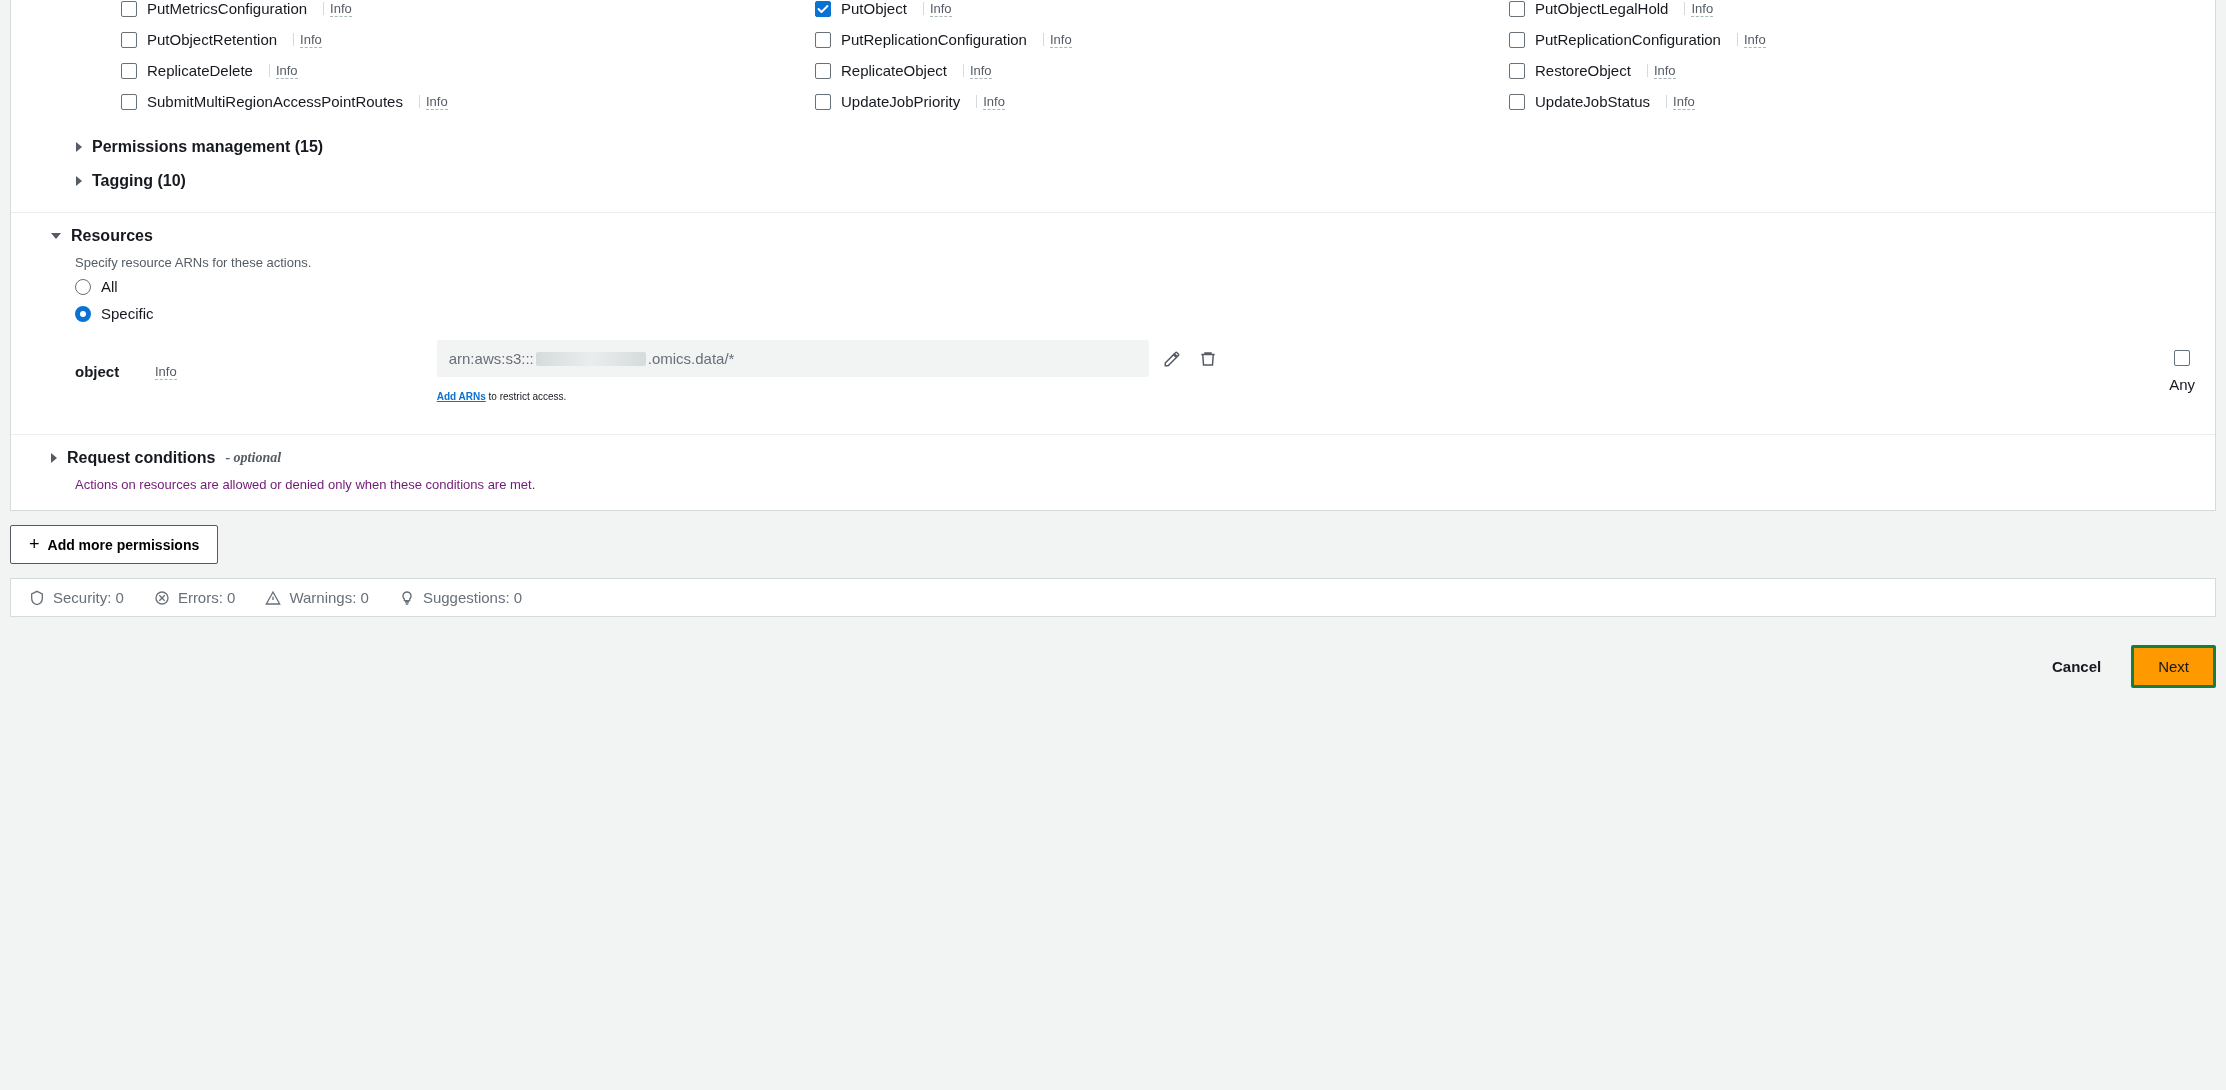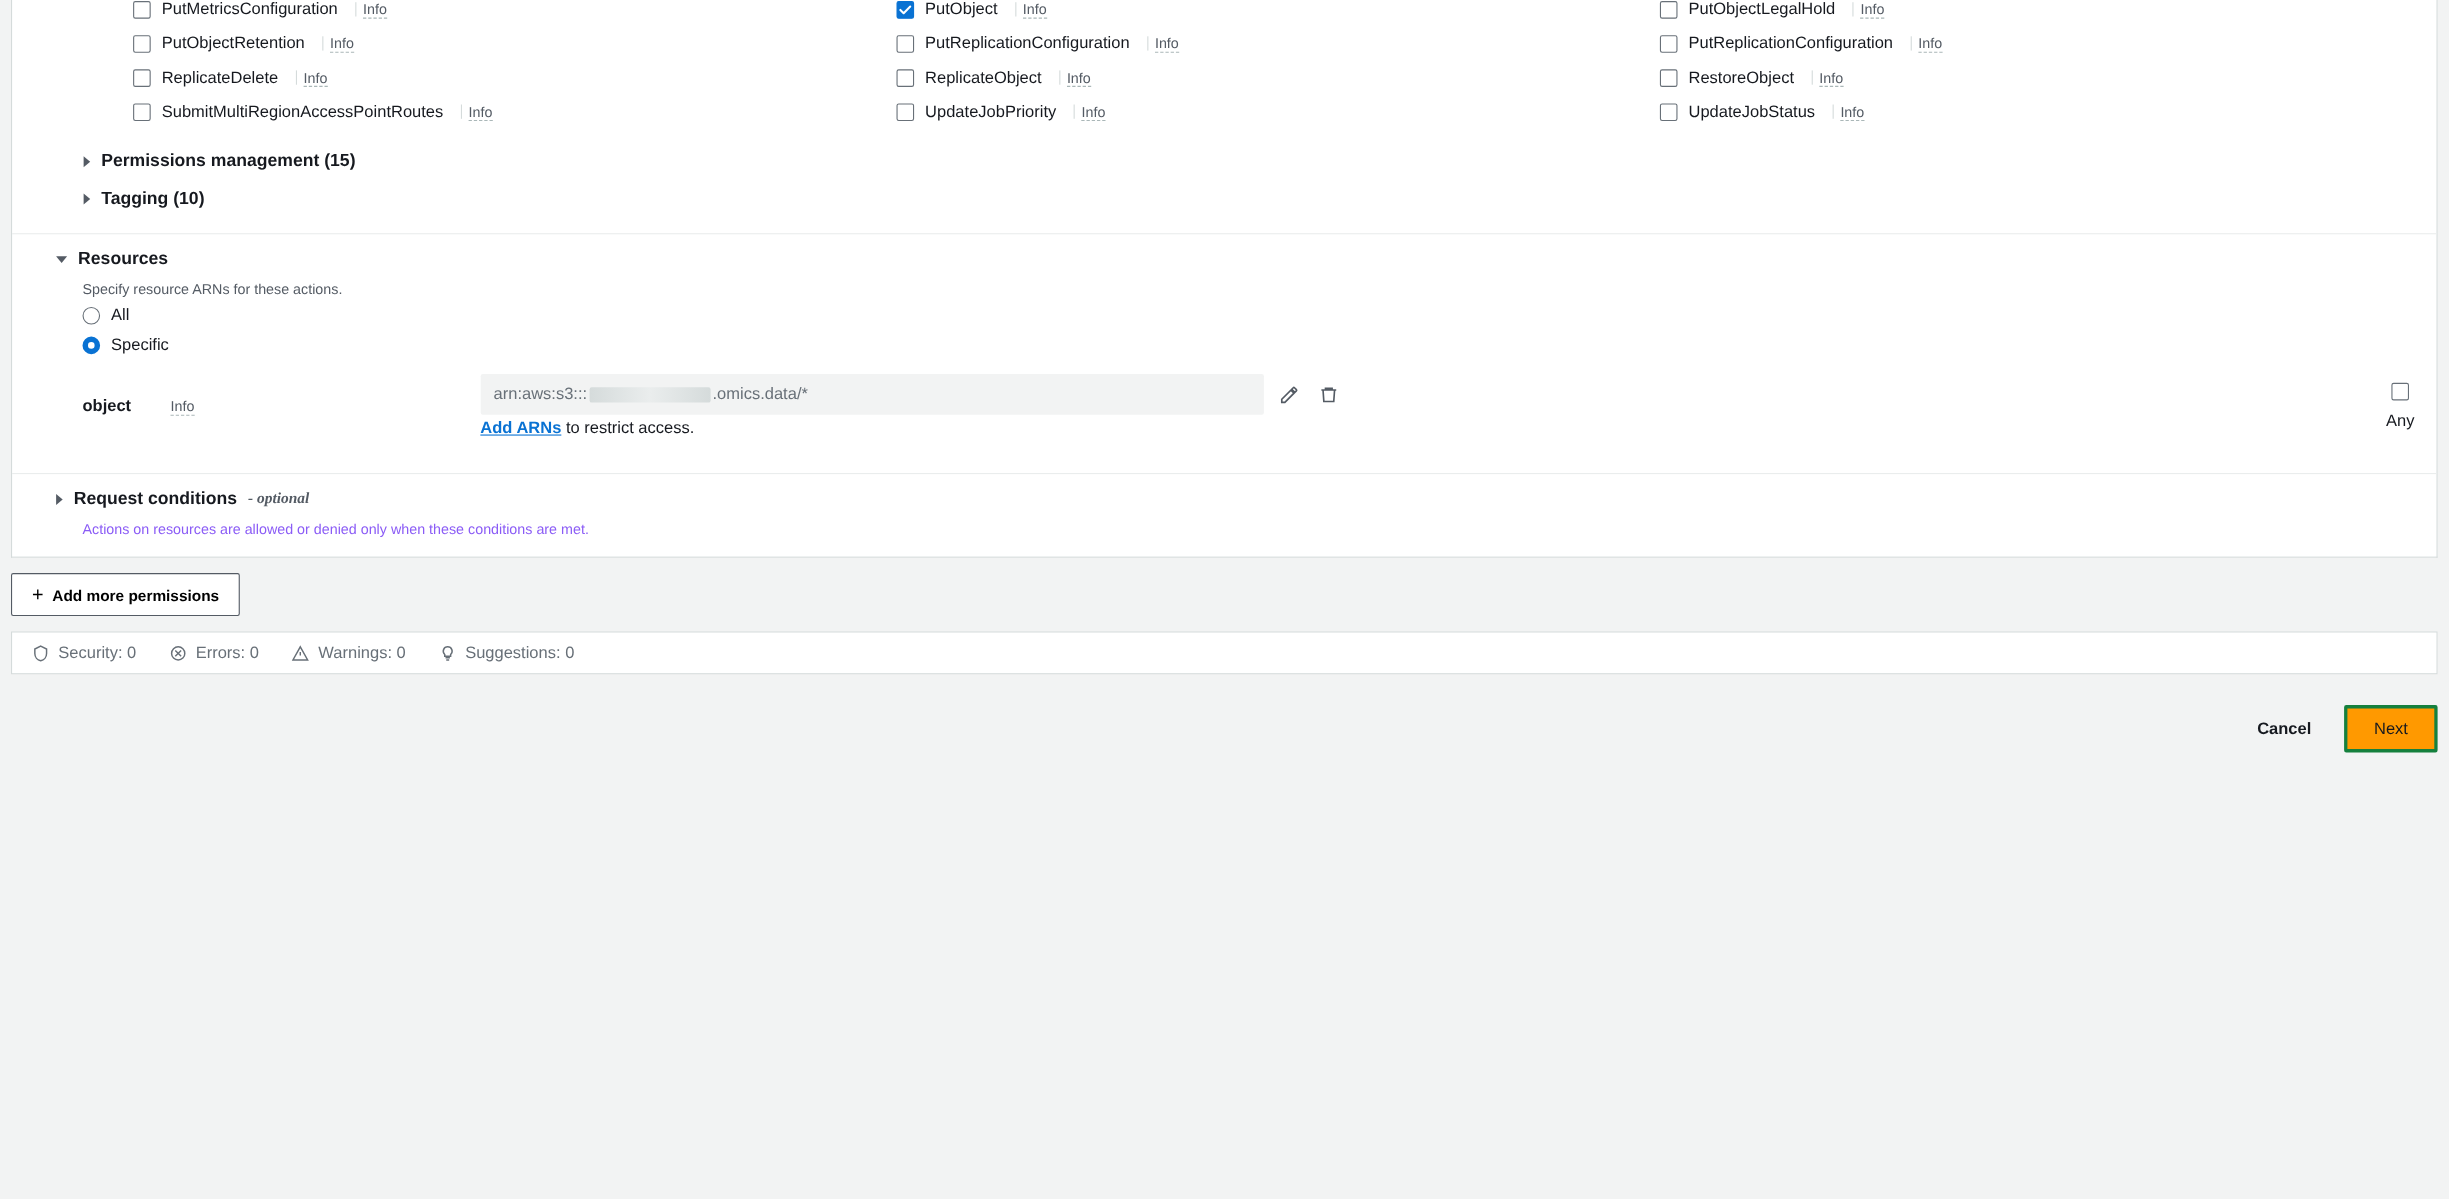--- a/index.html
+++ b/index.html
@@ -182,22 +182,22 @@
     gap: 18px;
     align-items: center;
     margin-left: 14px;
   }
   .icon-btn {
     cursor: pointer;
     color: #545b64;
     display: flex;
   }
   .add-arns {
-    margin-top: 4px;
-    font-size: 15px;
+    margin-top: 14px;
+    font-size: 10px;
   }
   .add-arns a {
     color: #0972d3;
     font-weight: 700;
     text-decoration: underline;
     cursor: pointer;
   }
   .any-col {
     display: flex;
     align-items: center;
@@ -211,21 +211,21 @@
   .cond-row {
     display: flex;
     align-items: center;
     gap: 10px;
     cursor: pointer;
   }
   .cond-title { font-weight: 700; font-size: 16px; }
   .cond-opt { font-style: italic; color: #545b64; font-weight: 700; font-family: Liberation Serif, serif; }
   .cond-sub {
     font-size: 13px;
-    color: #8b5cf6;
+    color: #701a75;
     margin-top: 10px;
     margin-left: 24px;
   }
   .btn {
     padding: 8px 18px;
     border: 1px solid #545b64;
     background: #fff;
     border-radius: 2px;
     font-weight: 700;
     font-size: 14px;

